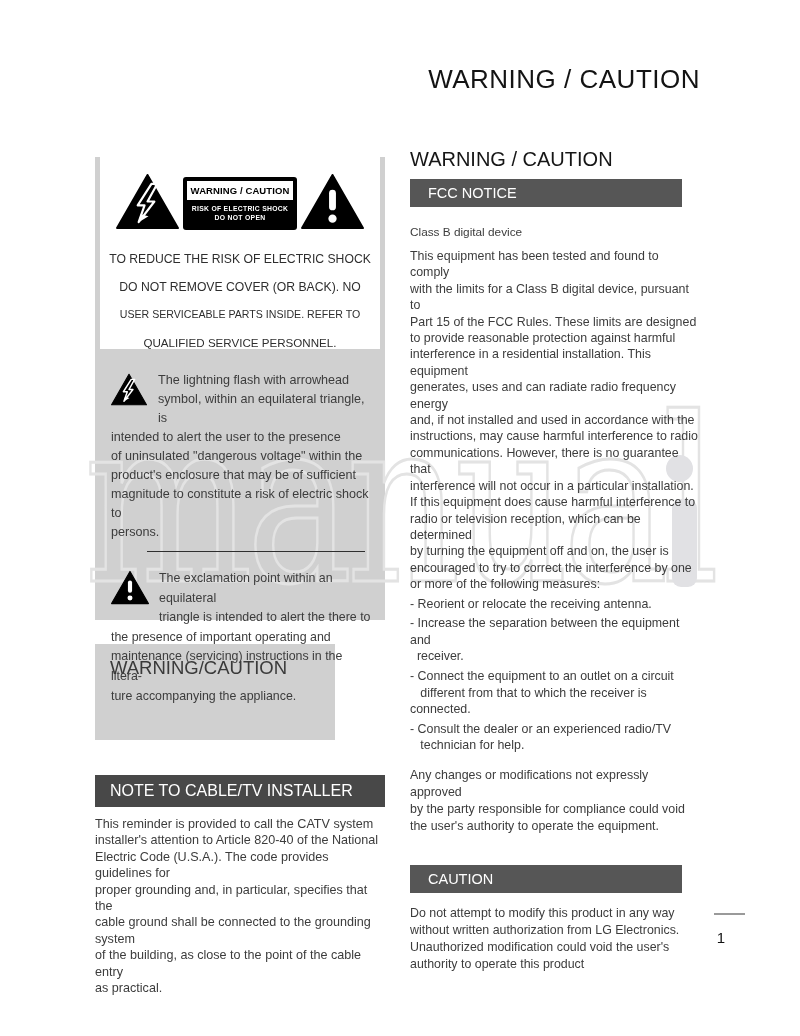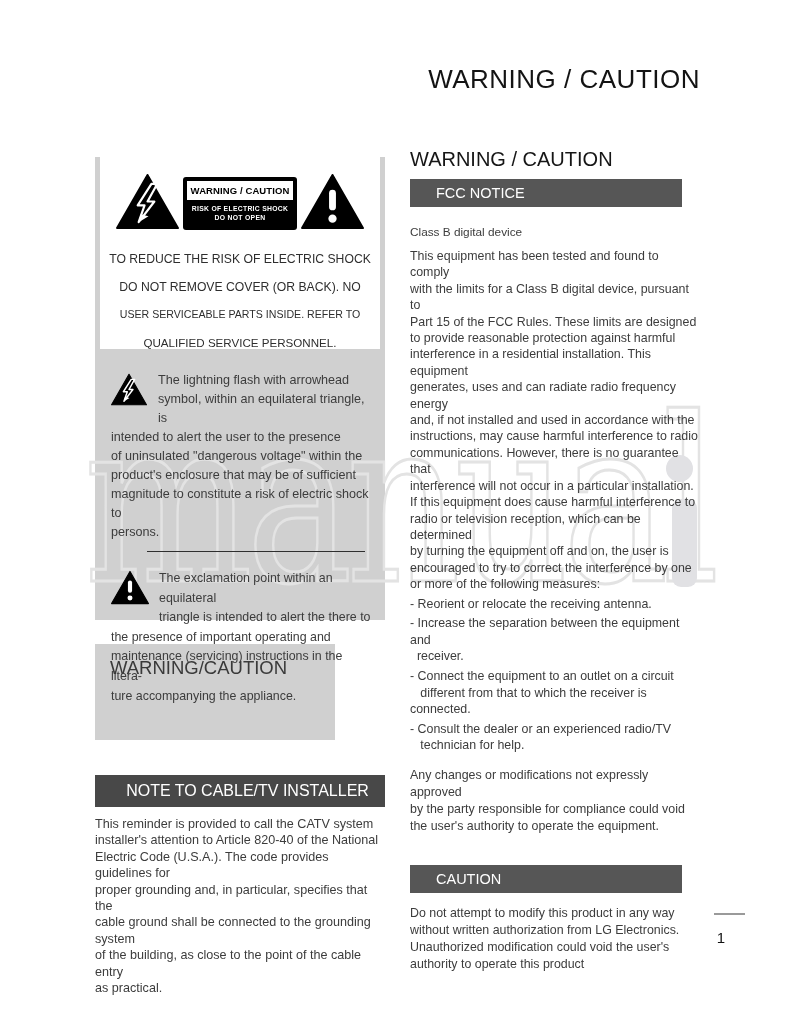--- a/index.html
+++ b/index.html
@@ -45,22 +45,22 @@
   .note-a .note-text{font-size:12.6px;line-height:18px;white-space:pre-line;}
   .divider{border:none;border-top:1.5px solid #2f2f2f;margin:10px 20px 0 52px;position:relative;z-index:3;}
   .note-b .icon-float{width:38px;height:38px;margin:2px 10px 0 0;}
   .note-b .note-text{font-size:12.4px;line-height:18.6px;white-space:pre-line;}
   
   .panel2{margin-top:24px;width:240px;height:96px;padding:13px 0 0 15px;box-sizing:border-box;}
   .panel2-title{font-size:18.5px;color:#3a3a3a;}
   .panel2-body{margin-top:12px;font-size:12.4px;line-height:15.6px;white-space:pre-line;color:#3c3c3c;}
   
   .bar{color:#fff;position:relative;z-index:3;box-sizing:border-box;}
-  .bar-note{margin-top:35px;width:290px;height:32px;line-height:32px;background:#484848;font-size:16px;padding-left:15px;text-align:center;}
-  .bar-right{width:272px;height:28px;line-height:28px;background:#565656;font-size:14.5px;padding-left:26px;}
+  .bar-note{margin-top:35px;width:290px;height:32px;line-height:32px;background:#484848;font-size:16px;padding-left:15px;}
+  .bar-right{width:272px;height:28px;line-height:28px;background:#565656;font-size:14.5px;padding-left:18px;}
   .bar-fcc{margin-top:8px;}
   .bar-caution{margin-top:30px;}
   
   .cable-body{margin-top:9px;font-size:12.6px;line-height:16.4px;white-space:pre-line;color:#3c3c3c;position:relative;z-index:3;}
   .r-heading{margin:0;font-size:20px;font-weight:400;color:#161616;}
   .r-intro{margin-top:21px;font-size:11.6px;line-height:15.6px;white-space:pre-line;}
   .class-line{margin-top:18px;font-size:11.8px;}
   .fcc-body{margin-top:9px;font-size:12.4px;line-height:16.4px;white-space:pre-line;}
   .bullet{margin-top:3px;font-size:12.4px;line-height:16.6px;white-space:pre-line;}
   .changes{margin-top:13px;font-size:12.4px;line-height:17px;white-space:pre-line;}

